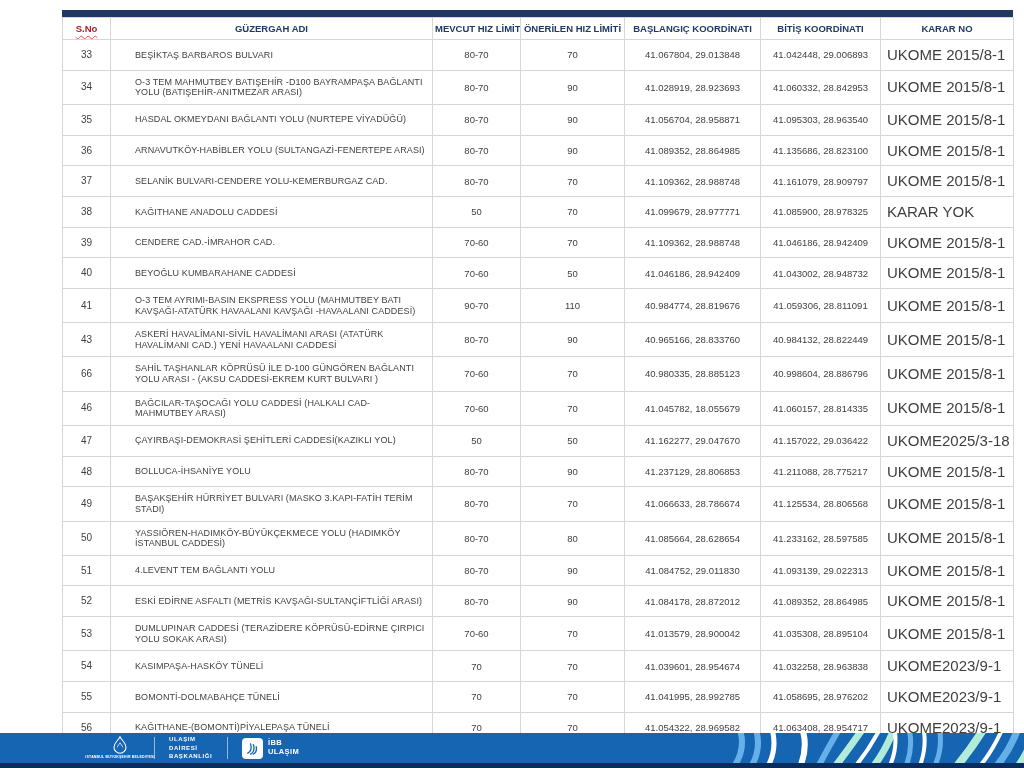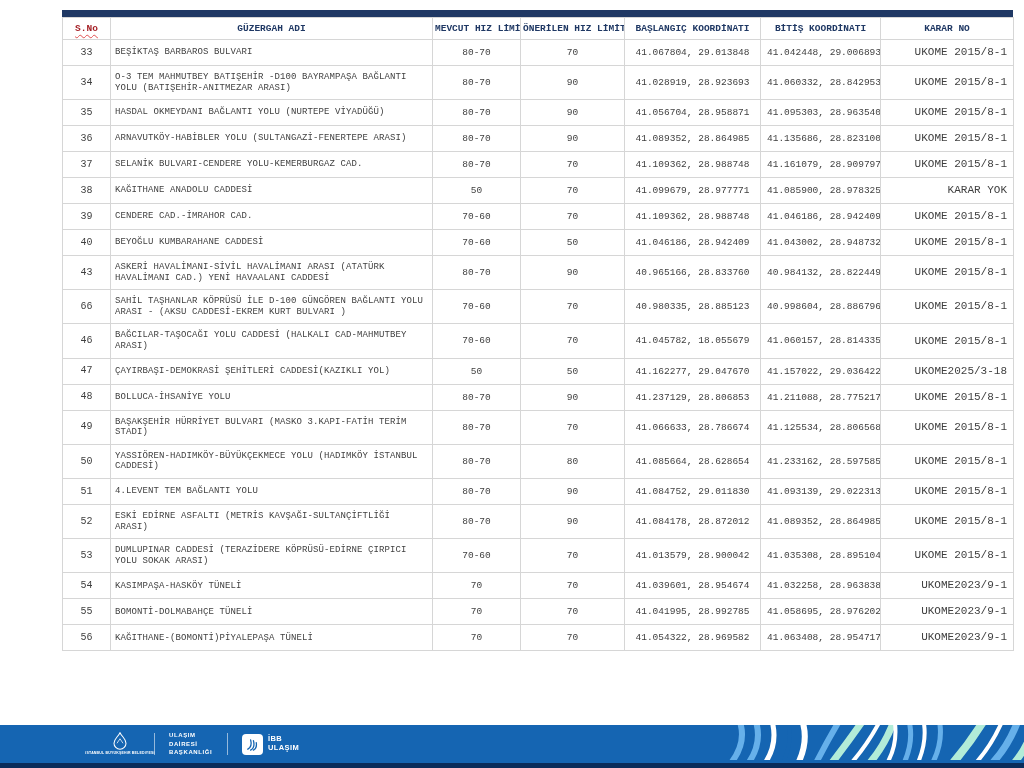--- a/index.html
+++ b/index.html
@@ -11,47 +11,46 @@
   }
 
   
   .table-wrap {
     position:absolute; left:62px; top:10px; width:951px;
     border-top:7px solid #1f3864;
   }
   table {
     width:100%; border-collapse:collapse; table-layout:fixed;
     background:#fff;
-    font-family:Liberation Mono, monospace;
   }
   th, td {
     border:1px solid #d6d6d6;
     color:#3f3f3f;
     vertical-align:middle;
   }
   thead th {
     color:#1f3864; font-weight:bold; font-size:9.5px;
     padding:5px 2px; text-align:center; white-space:nowrap; overflow:hidden;
   }
   thead th.th-sno { color:#a51f25; }
   thead th.th-sno span {
     text-decoration:underline; text-decoration-style:wavy;
     text-decoration-color:#e05050; text-decoration-thickness:1px;
     text-underline-offset:3px;
   }
   td { padding:6px 6px; font-size:9.5px; line-height:1.18; }
   td.c-sno   { text-align:center; font-size:10px;margin-left:39px; }
-  td.c-route { text-align:left; font-size:9px; padding-left:4px; letter-spacing:.1px; }
+  td.c-route { text-align:left; font-size:9px; padding-left:24px; letter-spacing:.1px; }
   td.c-num   { text-align:center; }
   td.c-coord { text-align:center; white-space:nowrap; overflow:hidden; }
-  td.c-karar { text-align:right; white-space:nowrap; overflow:hidden; font-size:11px; }
+  td.c-karar { text-align:left; white-space:nowrap; overflow:hidden; font-size:15px; }
 
   
   .footer-bar {
-    position:absolute; left:0; bottom:5px; width:1024px; height:38px;
+    position:absolute; left:0; bottom:5px; width:1024px; height:30px;
     background:#1565b2; display:flex; align-items:center; overflow:hidden;
   }
   .bottom-strip {
     position:absolute; left:0; bottom:0; width:1024px; height:5px;
     background:#0a2c5a;
   }
   .footer-left {
     display:flex; align-items:center; height:100%;
     padding-left:100px; gap:14px; flex:0 0 auto;
   }
@@ -164,20 +163,29 @@
     <td class="c-coord">41.046186, 28.942409</td>
     <td class="c-karar">UKOME 2015/8-1</td>
   </tr>
         <tr>
     <td class="c-sno">40</td>
     <td class="c-route">BEYOĞLU KUMBARAHANE CADDESİ</td>
     <td class="c-num">70-60</td>
     <td class="c-num">50</td>
     <td class="c-coord">41.046186, 28.942409</td>
     <td class="c-coord">41.043002, 28.948732</td>
+    <td class="c-karar">UKOME 2015/8-1</td>
+  </tr>
+        <tr>
+    <td class="c-sno">41</td>
+    <td class="c-route">O-3 TEM AYRIMI-BASIN EKSPRESS YOLU (MAHMUTBEY BATI KAVŞAĞI-ATATÜRK HAVAALANI KAVŞAĞI -HAVAALANI CADDESİ)</td>
+    <td class="c-num">90-70</td>
+    <td class="c-num">110</td>
+    <td class="c-coord">40.984774, 28.819676</td>
+    <td class="c-coord">41.059306, 28.811091</td>
     <td class="c-karar">UKOME 2015/8-1</td>
   </tr>
         <tr>
     <td class="c-sno">43</td>
     <td class="c-route">ASKERİ HAVALİMANI-SİVİL HAVALİMANI ARASI (ATATÜRK HAVALİMANI CAD.) YENİ HAVAALANI CADDESİ</td>
     <td class="c-num">80-70</td>
     <td class="c-num">90</td>
     <td class="c-coord">40.965166, 28.833760</td>
     <td class="c-coord">40.984132, 28.822449</td>
     <td class="c-karar">UKOME 2015/8-1</td>

